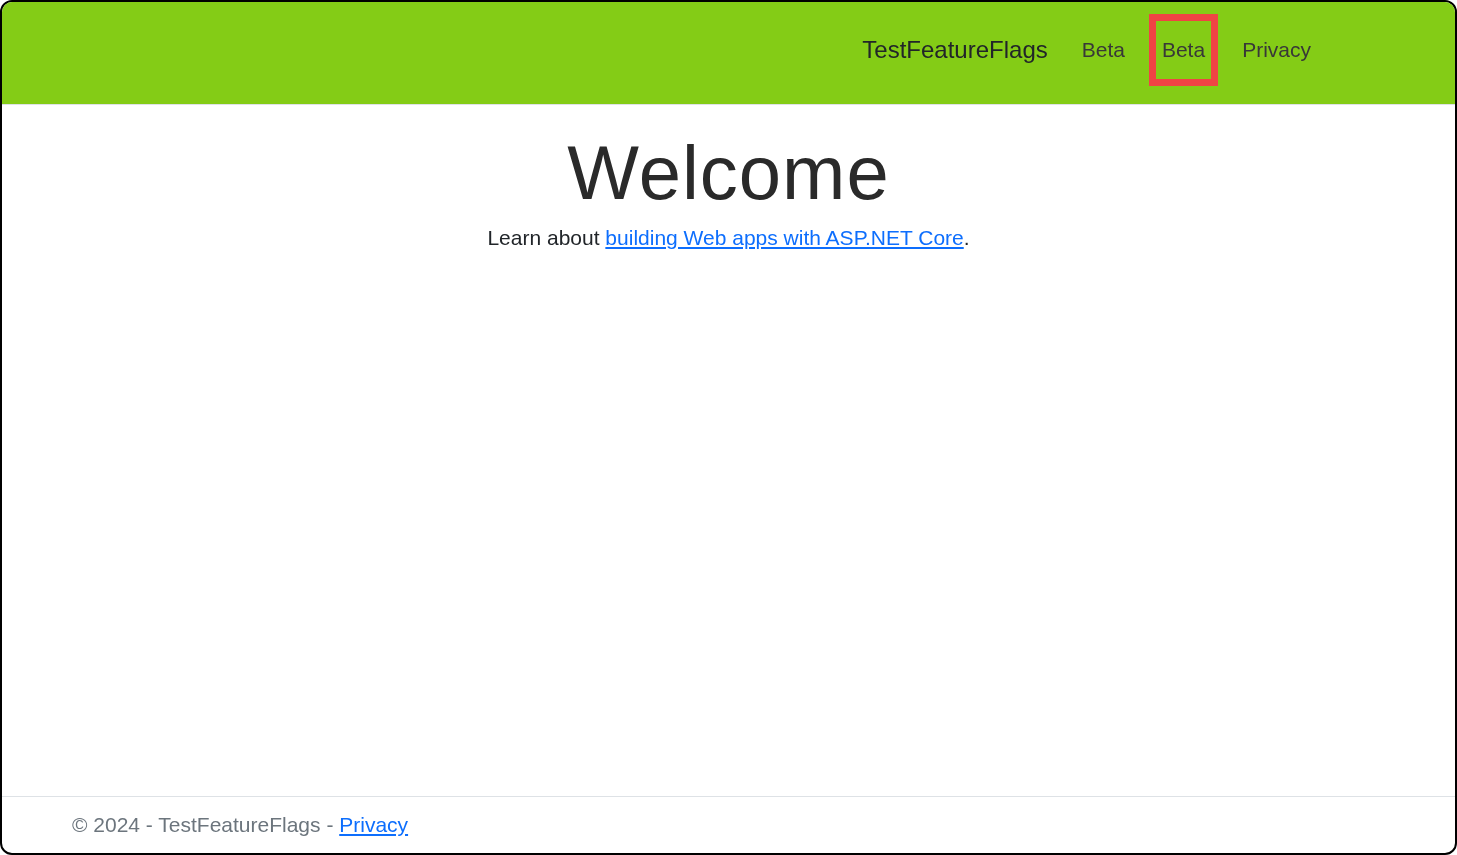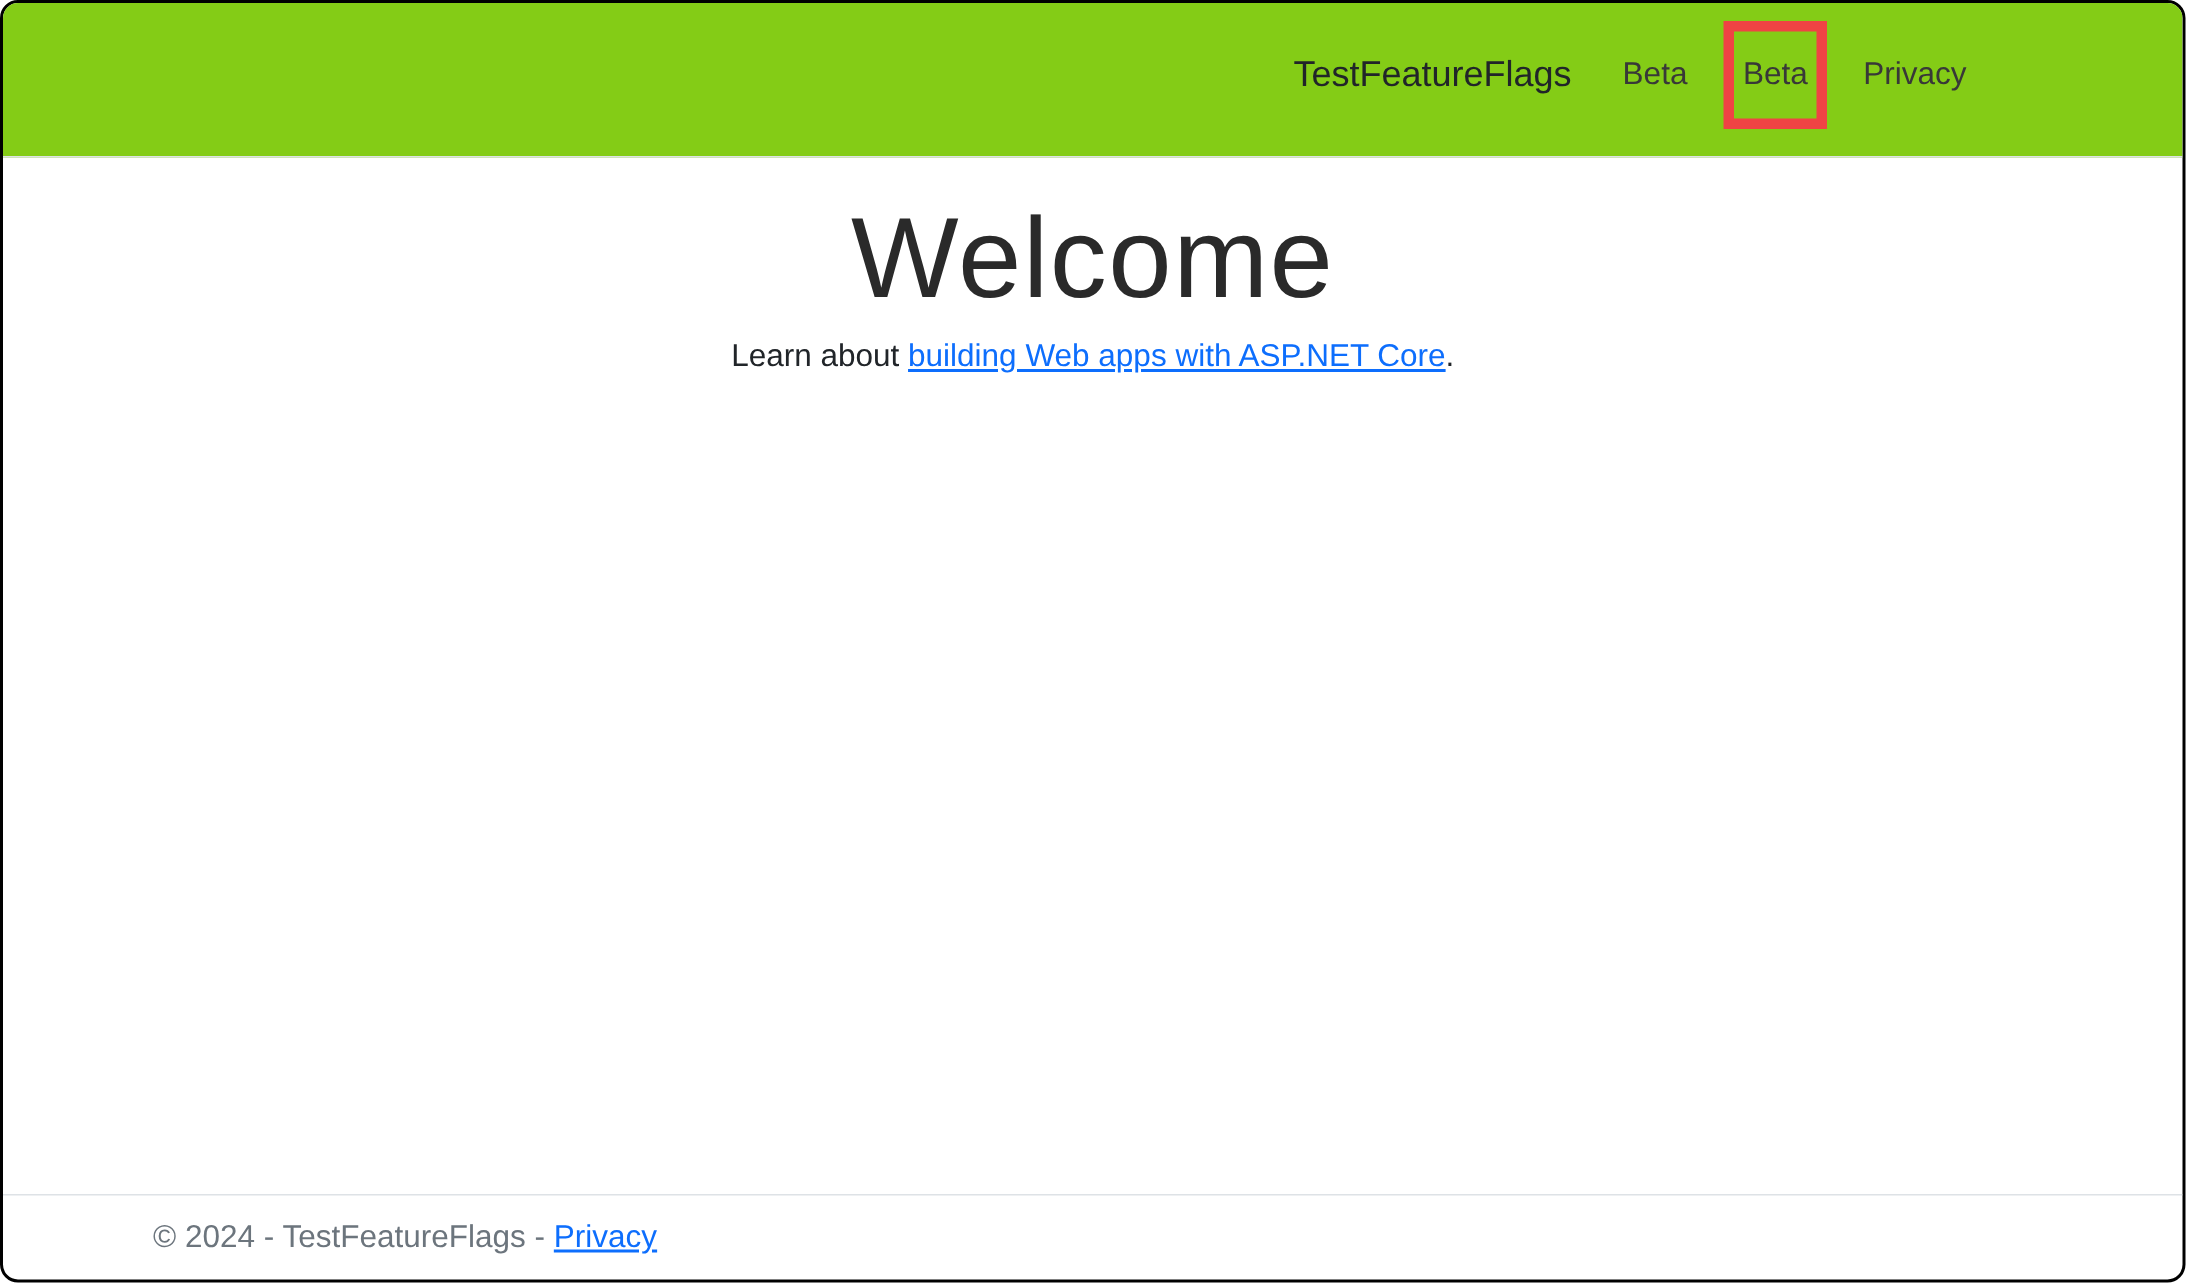--- a/index.html
+++ b/index.html
@@ -74,21 +74,21 @@
       font-size: 21px;
       color: #212529;
     }
     .lead a {
       color: #0d6efd;
       text-decoration: underline;
       cursor: pointer;
     }
     .footer {
       border-top: 1px solid #dee2e6;
-      padding: 16px 100px;
+      padding: 16px 70px;
       font-size: 21px;
       color: #6c757d;
     }
     .footer a {
       color: #0d6efd;
       text-decoration: underline;
       cursor: pointer;
     }
   </style>
 </head>

